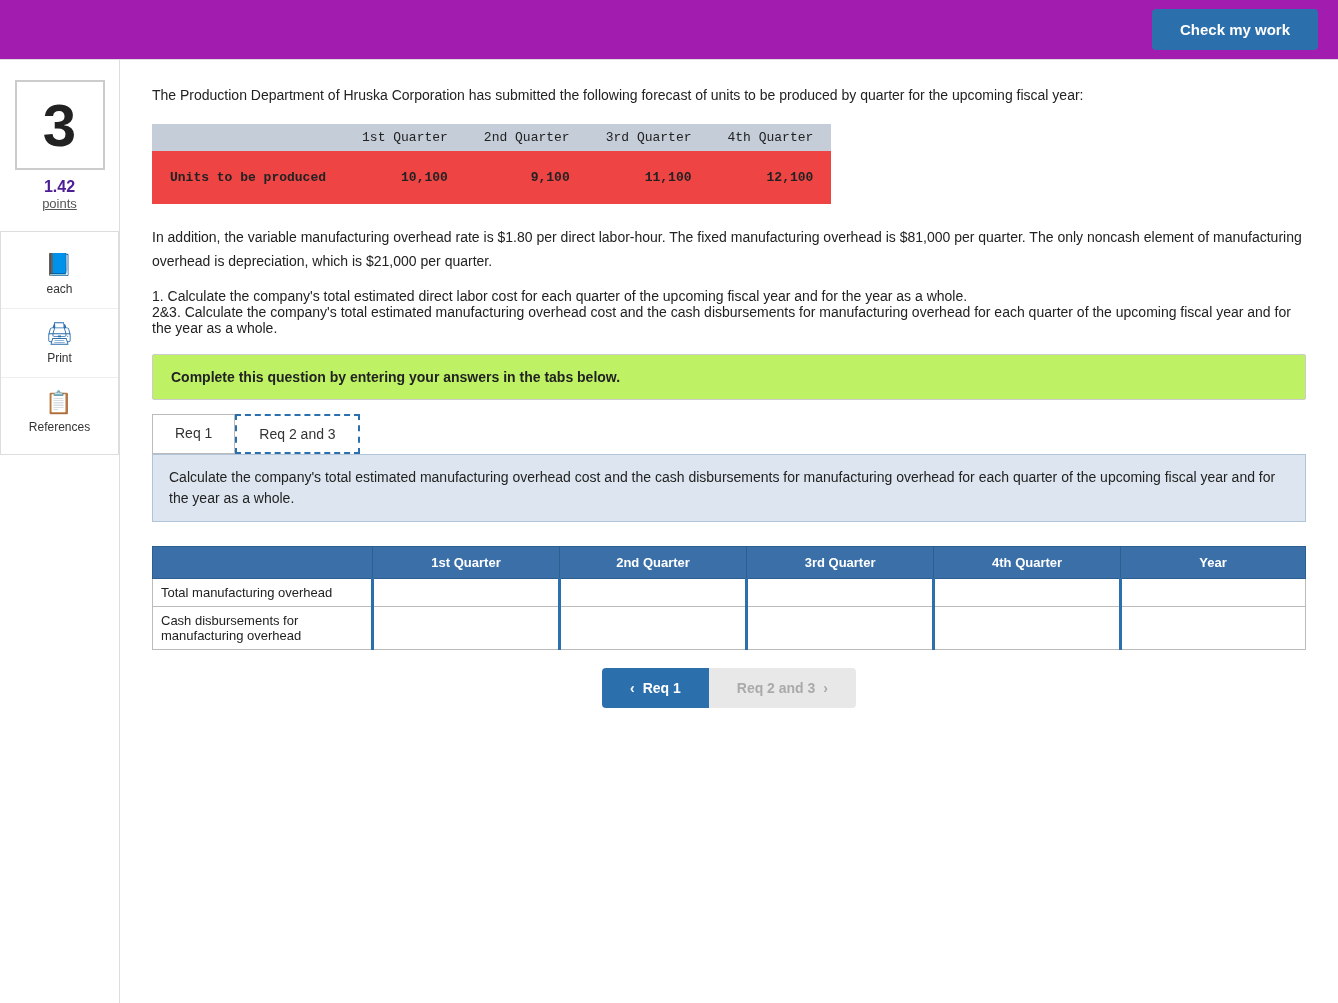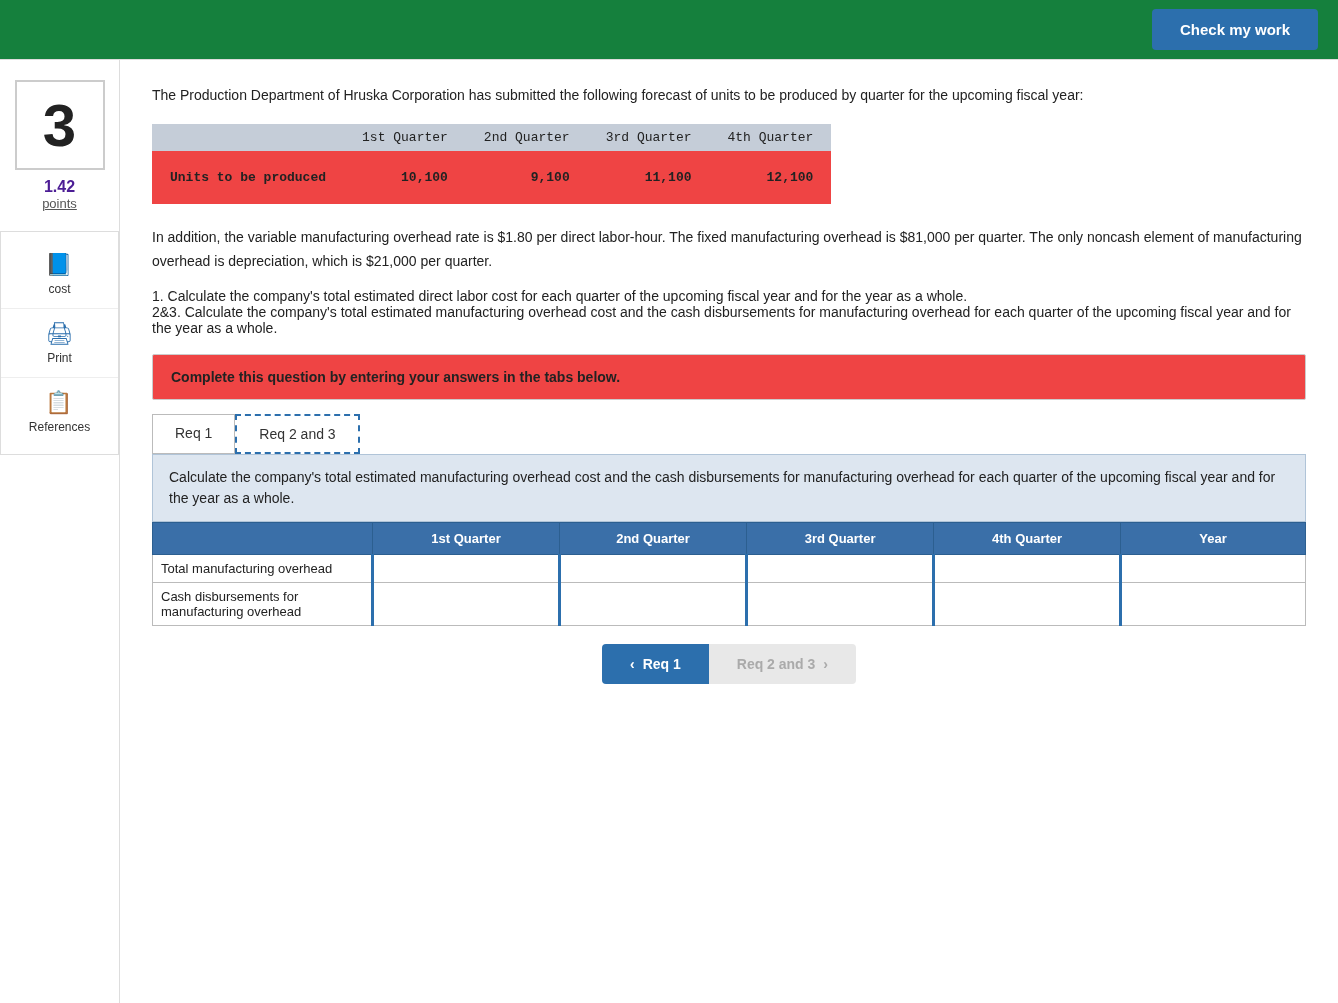--- a/index.html
+++ b/index.html
@@ -3,21 +3,21 @@
   <meta charset="utf-8">
   <style>
     * { box-sizing: border-box; margin: 0; padding: 0; }
     body {
       font-family: Arial, sans-serif;
       font-size: 14px;
       background: #f5f5f5;
       color: #222;
     }
     .top-bar {
-      background: #15803d;
+      background: #a21caf;
       border-bottom: 1px solid #ddd;
       display: flex;
       justify-content: flex-end;
       align-items: center;
       padding: 10px 20px;
       height: 60px;
     }
     .check-work-btn {
       background: #2c6fad;
       color: #fff;
@@ -133,21 +133,21 @@
     .forecast-table thead tr th:first-child { background: #c5cdd8; }
     .section-text {
       font-size: 14px;
       line-height: 1.7;
       margin-bottom: 14px;
       color: #222;
     }
     .required-section { margin-bottom: 18px; }
     .required-label { font-weight: bold; margin-bottom: 4px; }
     .complete-box {
-      background: #ef4444;
+      background: #bef264;
       border: 1px solid #ccc;
       padding: 14px 18px;
       font-weight: bold;
       font-size: 14px;
       margin-bottom: 14px;
       border-radius: 2px;
     }
     .tabs-row {
       display: flex;
       gap: 0;
@@ -165,21 +165,21 @@
       border: 2px dashed #2c6fad;
       background: #fff;
       font-weight: normal;
     }
     .tab-content-area {
       border: 1px solid #b0c4d8;
       background: #dde6f0;
       padding: 12px 16px;
       font-size: 14px;
       line-height: 1.5;
-      margin-bottom: 0;
+      margin-bottom: 24px;
     }
     .answer-table-container {
       margin-bottom: 18px;
     }
     .answer-table {
       border-collapse: collapse;
       width: 100%;
       font-size: 13px;
     }
     .answer-table thead tr th {
@@ -264,21 +264,21 @@
   <div class="sidebar">
     <div class="question-number-box">
       <span>3</span>
     </div>
     <div class="points-label">1.42</div>
     <div class="points-sub">points</div>
 
     <div class="sidebar-tools">
       <div class="sidebar-tool-item">
         <span class="tool-icon">📘</span>
-        <span class="tool-label">cost</span>
+        <span class="tool-label">each</span>
       </div>
       <div class="sidebar-tool-item">
         <span class="tool-icon">🖨</span>
         <span class="tool-label">Print</span>
       </div>
       <div class="sidebar-tool-item">
         <span class="tool-icon">📋</span>
         <span class="tool-label">References</span>
       </div>
     </div>

